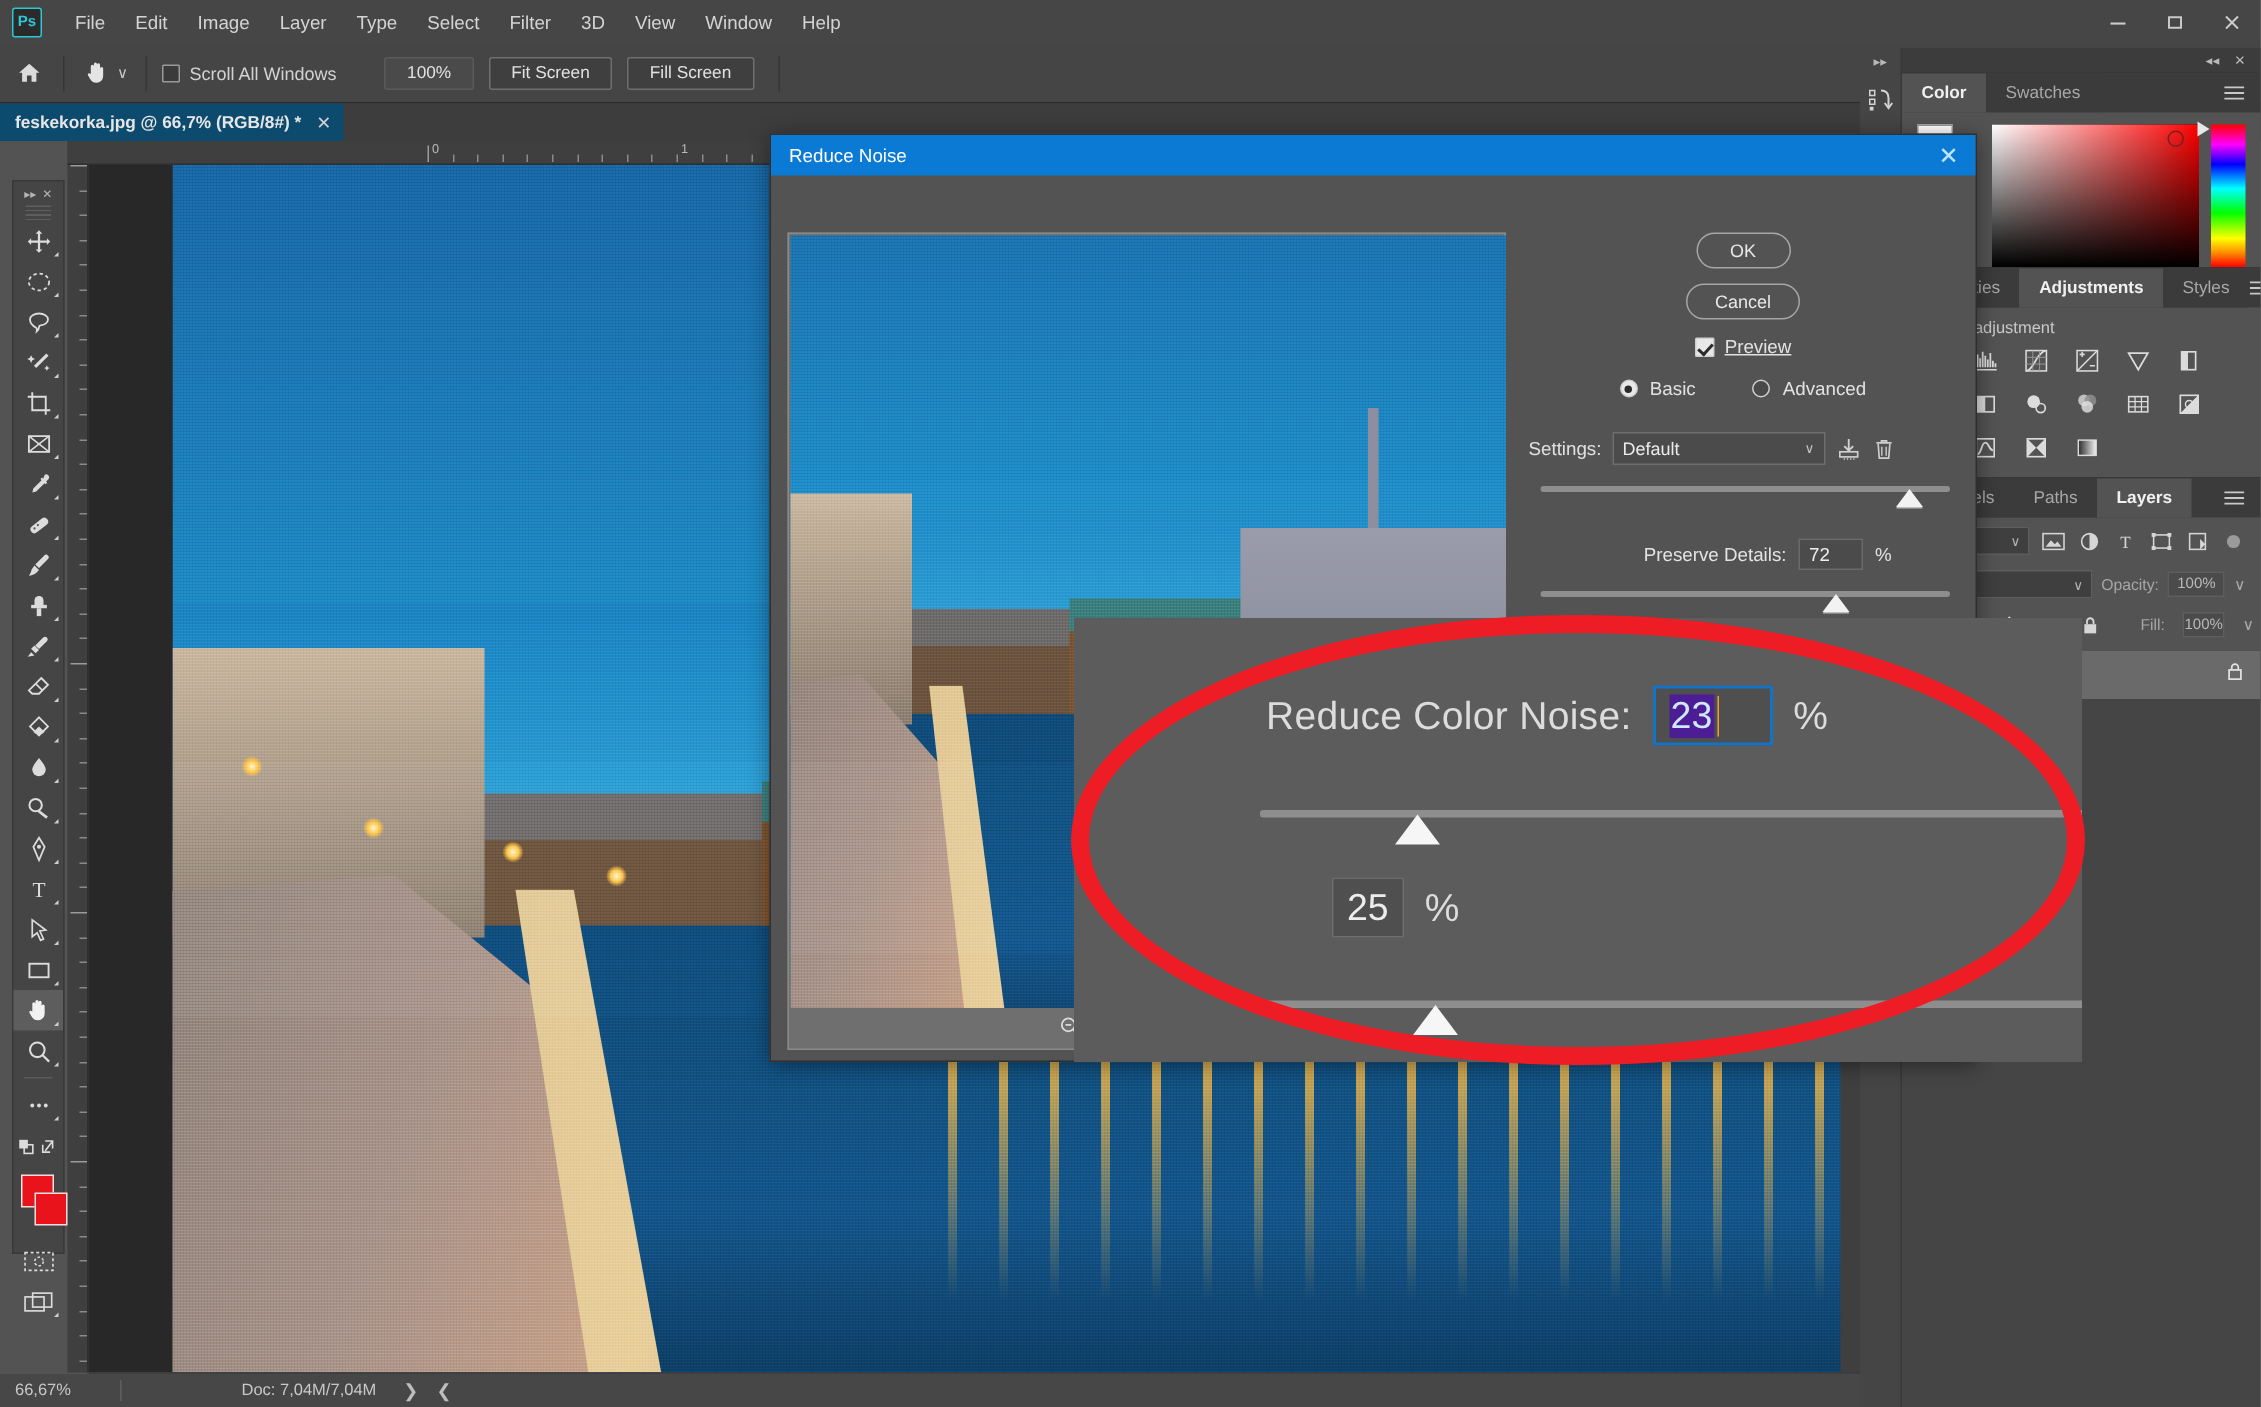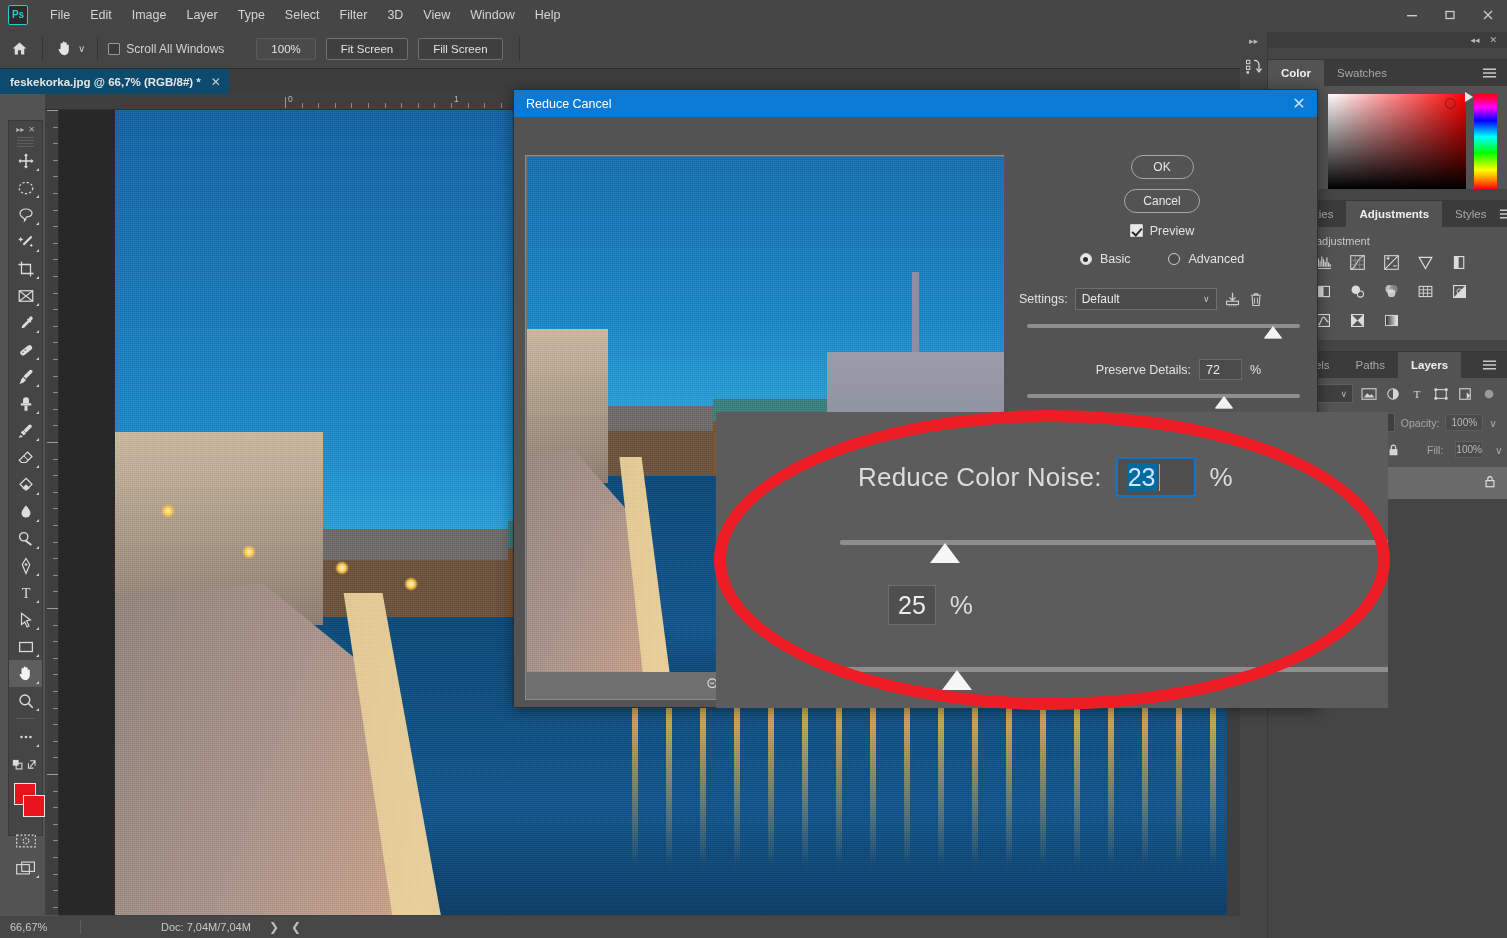--- a/index.html
+++ b/index.html
@@ -181,21 +181,21 @@
     position: absolute; left: 1240px; top: 32px; width: 28px; height: 906px;
     background: #454545; border-right:1px solid #393939;
   }
   .dock-strip .dbtn { height: 34px; display:flex; align-items:center; justify-content:center; color:#cfcfcf;}
   .dock {
     position: absolute; left: 1268px; top: 32px; width: 239px; height: 906px;
     background: #454545;
   }
   .dock-topbar { height: 16px; display:flex; align-items:center; justify-content:flex-end; gap:10px;
                  padding-right:10px; color:#b9b9b9; font-size:9px; background:#3c3c3c;}
-  .panel { border-top: 1px solid #383838; margin-top: 11px; }
+  .panel { border-top: 1px solid #383838; }
   .tabrow { height: 26px; display:flex; align-items:stretch; background: #3b3b3b; }
   .ptab {
     display:flex; align-items:center; padding: 0 13px; font-size: 11.5px; color:#a8a8a8;
     background:#3b3b3b;
   }
   .ptab.active { background:#535353; color:#f0f0f0; font-weight:bold; }
   .pmenu { margin-left:auto; display:flex; align-items:center; padding-right:10px; color:#c9c9c9; }
   .panel-body { background:#535353; }
 
   .colorpicker { position: relative; height: 103px; padding: 8px 10px; display:flex; gap:8px; }
@@ -263,21 +263,21 @@
   .zbtn { width:18px; height:18px; display:flex; align-items:center; justify-content:center; }
 
   .dlg-right { position:absolute; left: 500px; top: 38px; width: 296px; }
   .btnrow { display:flex; justify-content:center; }
   .dbutton {
     min-width: 63px; height: 24px; border-radius: 12px; border: 1px solid #a6a6a6;
     background: transparent; color:#e8e8e8; font-size:12px;
     display:flex; align-items:center; justify-content:center; padding: 0 18px;
     font-family: "Liberation Sans", sans-serif;
   }
-  .chkrow { display:flex; align-items:flex-start; justify-content:center; gap:7px; margin-top: 11px; color:#e2e2e2; font-size:12.5px;}
+  .chkrow { display:flex; align-items:center; justify-content:center; gap:7px; margin-top: 11px; color:#e2e2e2; font-size:12.5px;text-decoration:underline;}
   .chk { width:13px; height:13px; background:#e8e8e8; border:1px solid #cfcfcf; position:relative; border-radius:1px;}
   .chk:after { content:""; position:absolute; left:3px; top:1px; width:4px; height:8px;
     border:solid #2b2b2b; border-width: 0 2px 2px 0; transform: rotate(42deg); }
   .radiorow { display:flex; align-items:center; justify-content:center; gap:38px; margin-top: 14px; color:#e2e2e2; font-size:12.5px;}
   .rad { display:flex; align-items:center; gap:8px; }
   .rdot { width:12px; height:12px; border-radius:50%; border:1.5px solid #cfcfcf; background:#4a4a4a; position:relative;}
   .rdot.on { background:#e8e8e8; }
   .rdot.on:after { content:""; position:absolute; left:2.5px; top:2.5px; width:5px;height:5px; border-radius:50%; background:#2b2b2b;}
 
   .settingsrow { display:flex; align-items:center; gap:7px; margin-top: 22px; padding-left: 5px;}
@@ -305,21 +305,21 @@
     position: absolute; left: 716px; top: 412px; width: 672px; height: 296px;
     background: #5c5c5c; overflow: hidden;
   }
   .mag-row { position:absolute; display:flex; align-items:center; gap:14px; }
   .mag-label { color:#dcdcdc; font-size: 26px; letter-spacing: .2px; }
   .mag-box {
     height: 40px; background:#4f4f4f; border:1px solid #6d6d6d; color:#ececec;
     font-size: 25px; display:flex; align-items:center; padding: 0 9px;
   }
   .mag-box.focused { border: 2px solid #1473c6; background:#4f4f4f; padding-right: 34px; }
-  .mag-sel { background:#0369a1; color:#cfe8ff; padding: 0 1px; }
+  .mag-sel { background:#4c1d95; color:#cfe8ff; padding: 0 1px; }
   .caret { width:1px; height:27px; background:#f0a030; margin-left:2px; }
   .mag-pct { color:#dcdcdc; font-size: 26px; }
   .mag-track { position:absolute; height:5px; background:#8e8e8e; border-radius:2px; }
   .mag-thumb { position:absolute; width:0;height:0;
     border-left:15px solid transparent; border-right:15px solid transparent; border-bottom:20px solid #f6f6f6; }
   .ellipse {
     position: absolute; left: 714px; top: 410px; width: 676px; height: 300px;
     border: 12px solid #ee1c24; border-radius: 50%; pointer-events: none;
   }
 </style>
@@ -1011,21 +1011,21 @@
                 <path d="M5.5 7V5a2.5 2.5 0 0 1 5 0v2" fill="none" stroke="#e4e4e4" stroke-width="1.3"></path>
               </svg>
           </div>
         </div>
       </div>
     </div>
   </div>
 
   <div class="dialog">
     <div class="dlg-title">
-      <span>Reduce Cancel</span>
+      <span>Reduce Noise</span>
       <span class="dlg-close">✕</span>
     </div>
 
     <div class="dlg-body">
 
       <div class="preview">
         <div class="prev-img">
           <div class="photo" style="left:-38px; top:-84px; width:660px; height:640px;">
             <div class="sky"></div>
             <div class="water"></div>
@@ -1139,21 +1139,21 @@
         <div class="sliderwrap" style="visibility:hidden">
           
           
         </div>
       </div>
     </div>
   </div>
 
   <div class="magnify">
 
-    <div class="mag-row" style="left:142px; top:45px;">
+    <div class="mag-row" style="left:128px; top:45px;">
       <span class="mag-label">Reduce Color Noise:</span>
       <div class="mag-box focused">
         <span class="mag-sel">23</span>
         <span class="caret"></span>
       </div>
       <span class="mag-pct">%</span>
     </div>
     <div class="mag-track" style="left:124px; top:128px; width:600px;"></div>
     <div class="mag-thumb" style="left:214px; top:131px;"></div>
 

